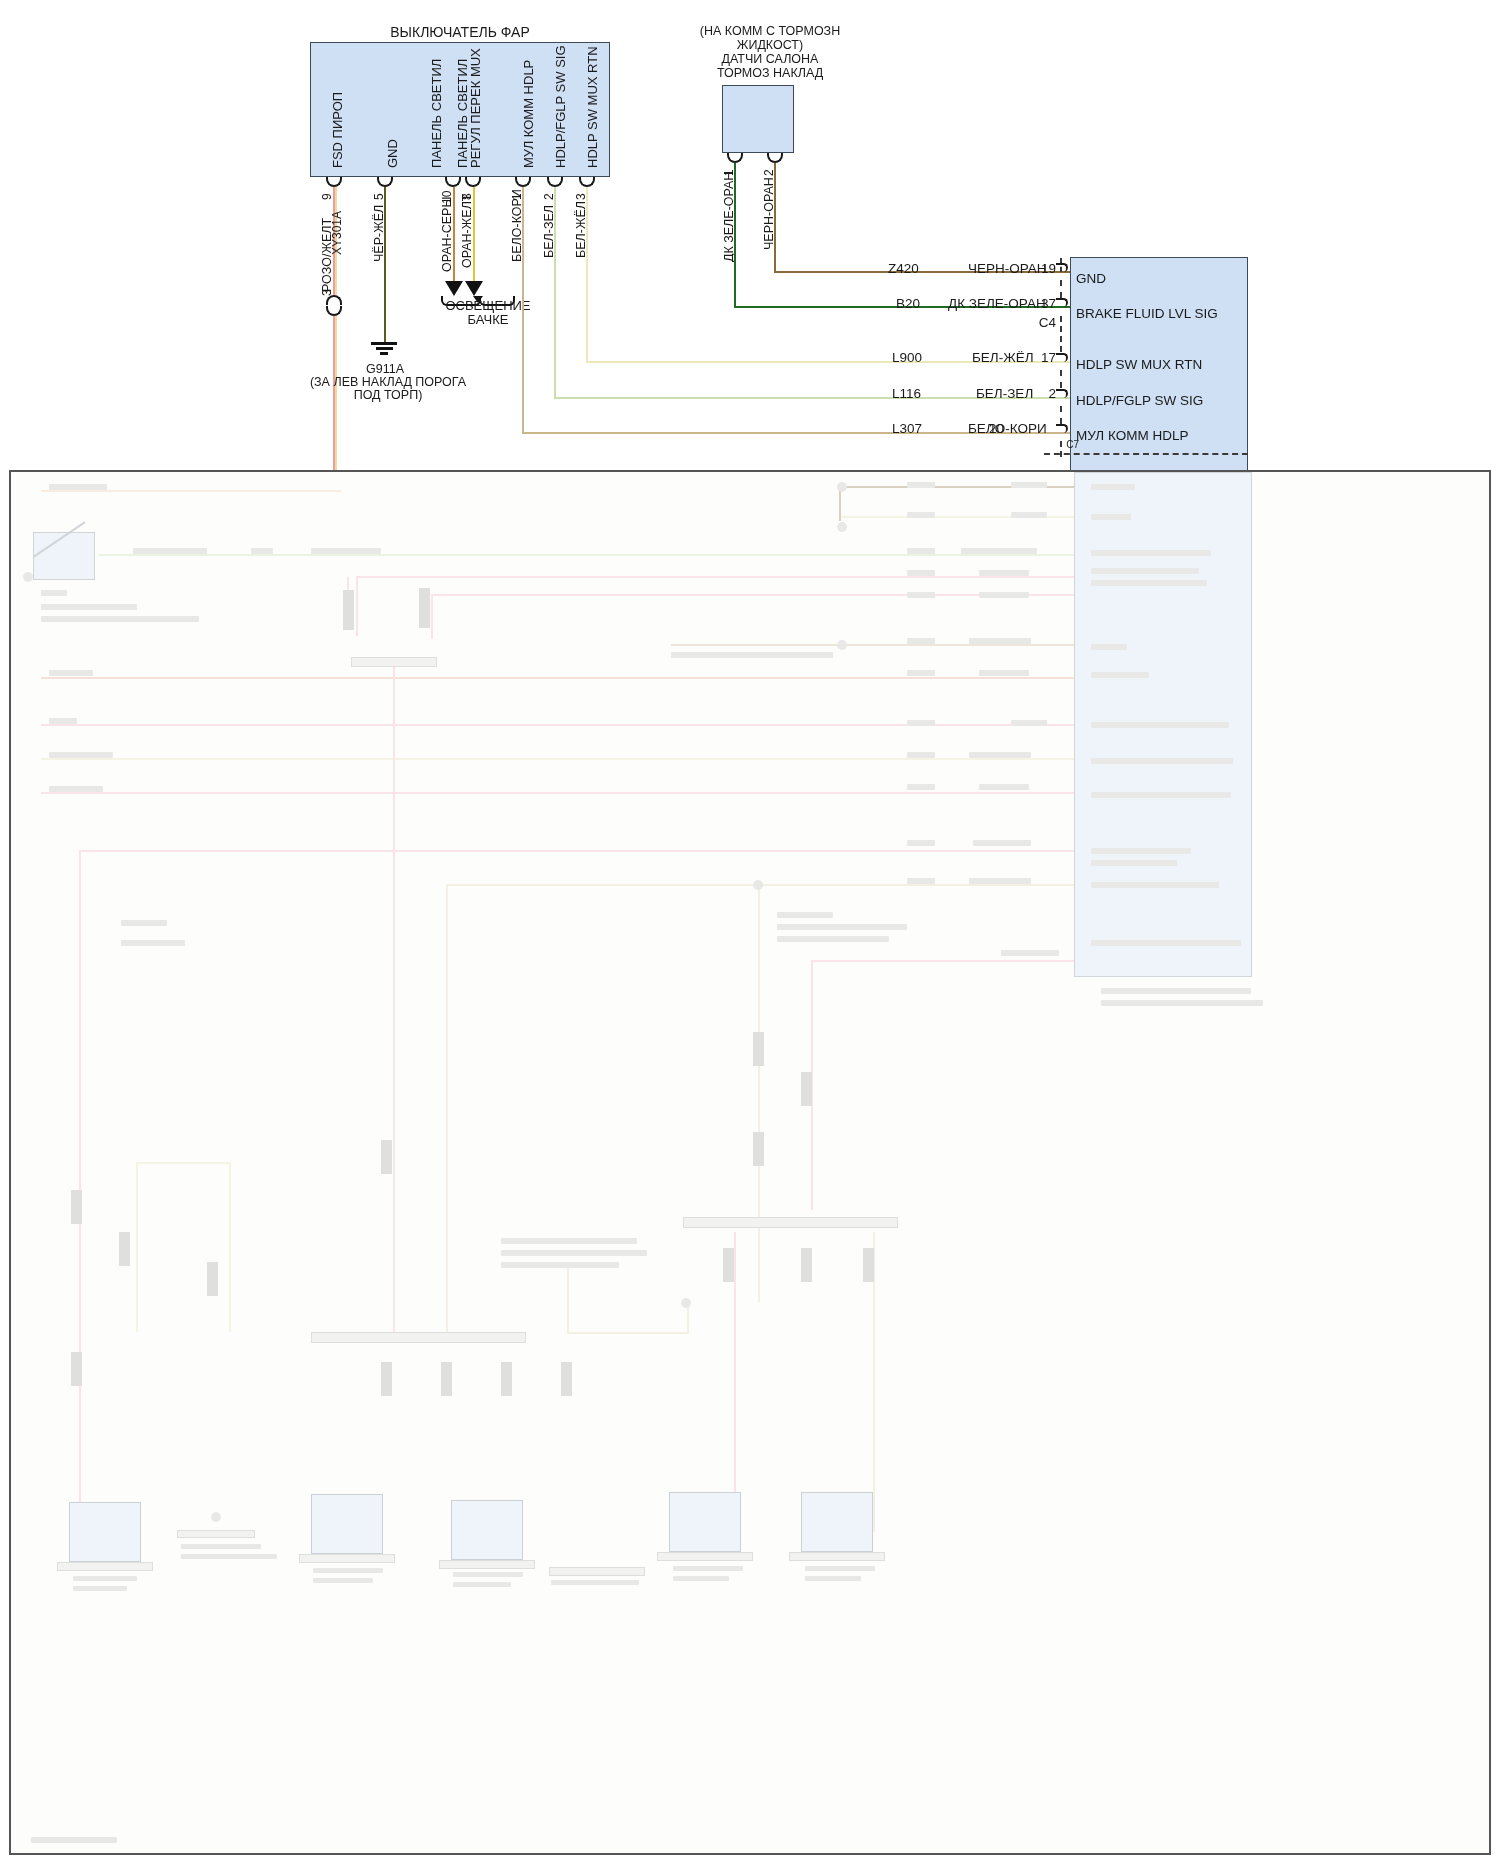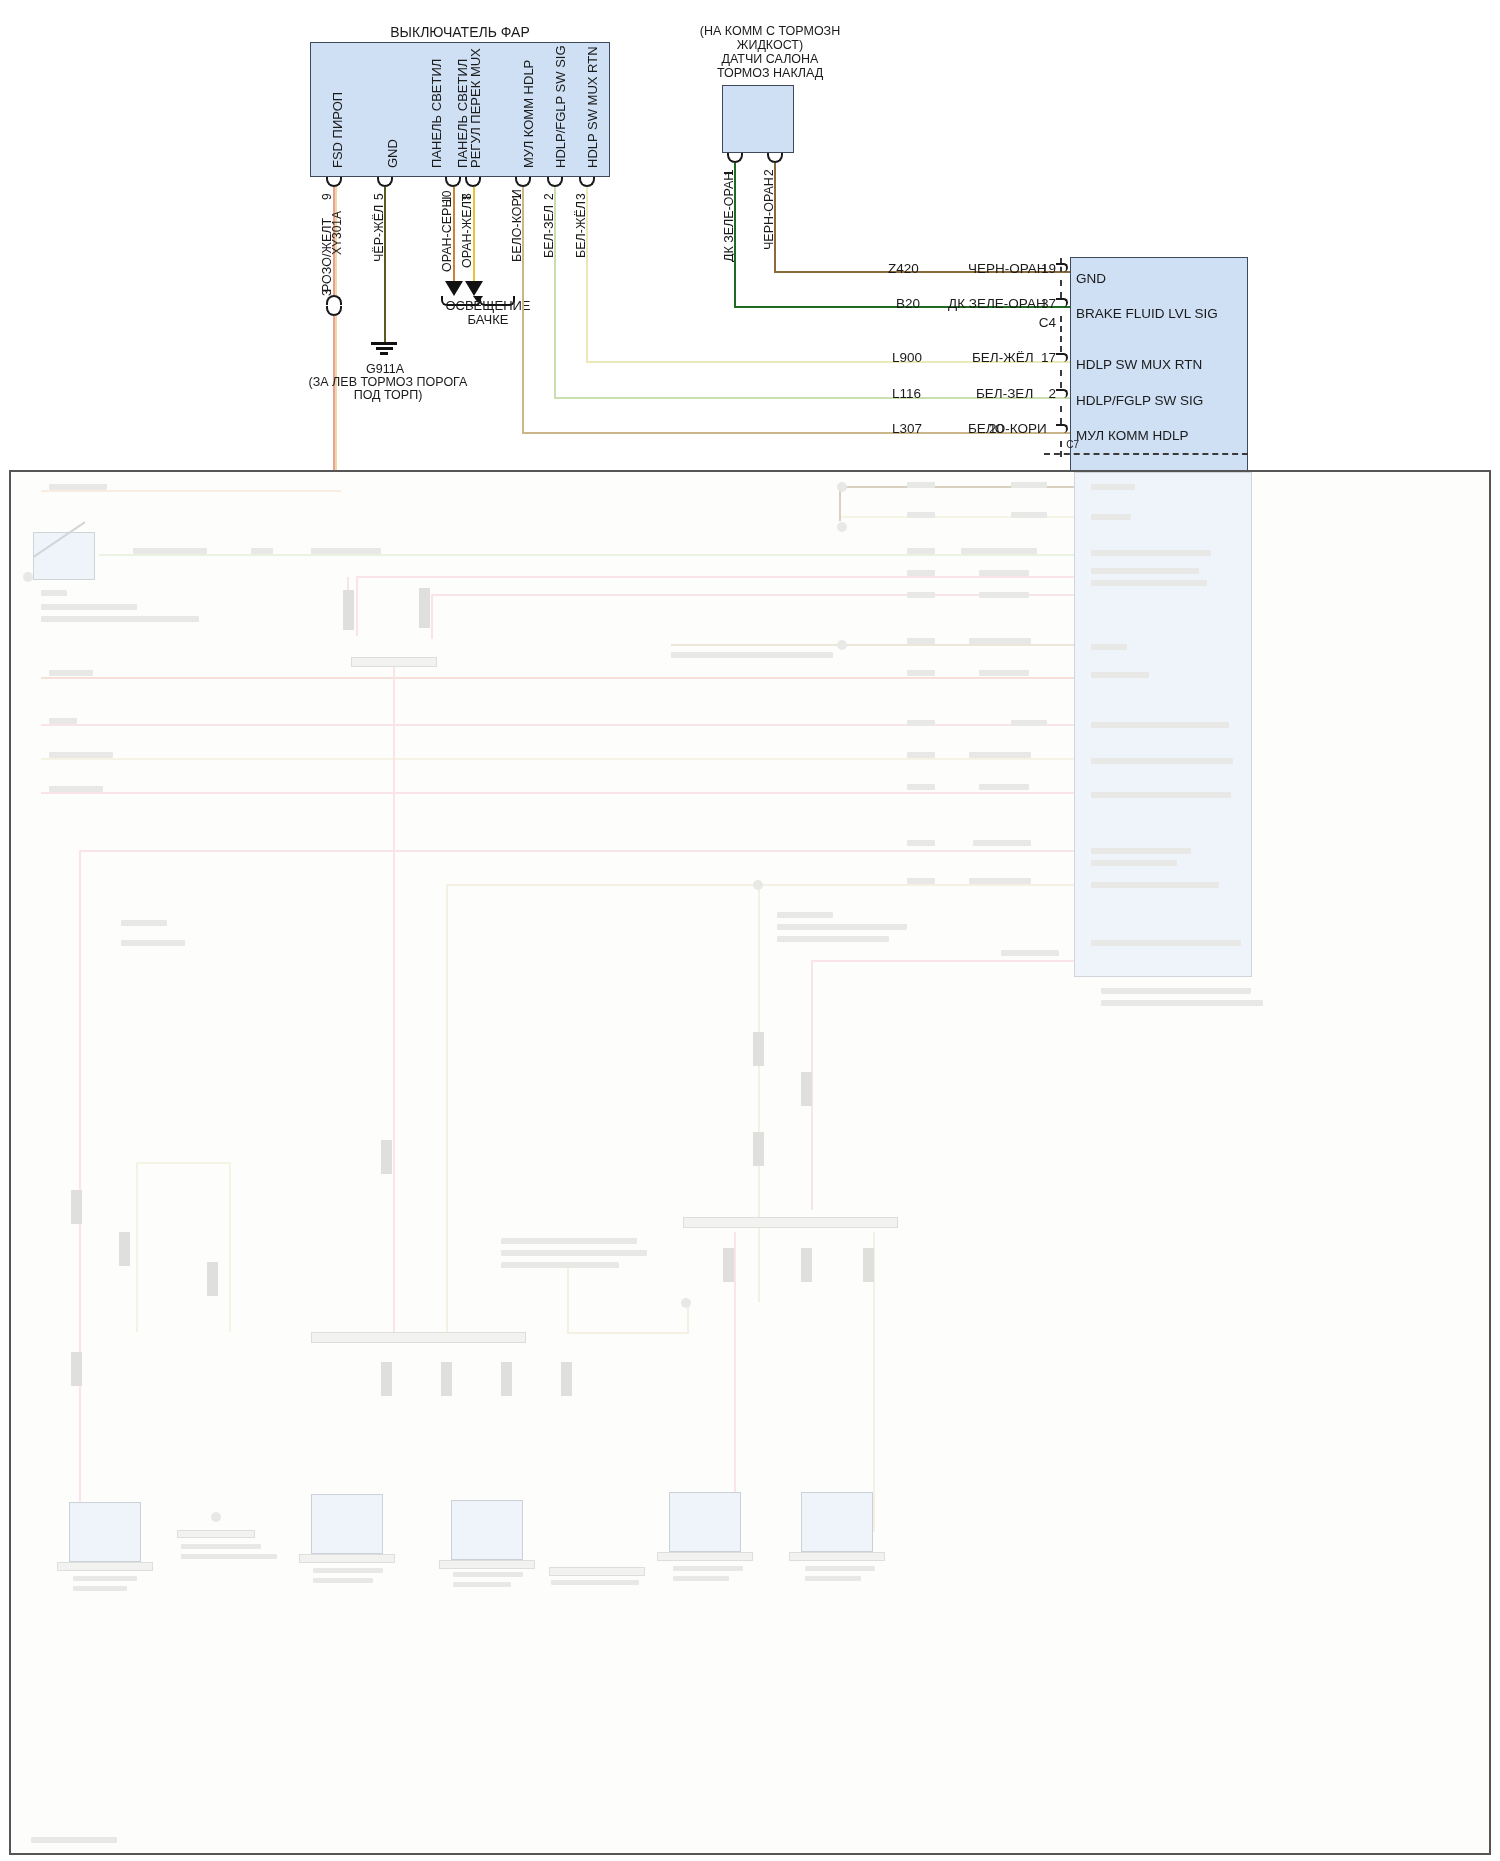--- a/index.html
+++ b/index.html
@@ -113,21 +113,21 @@
   <div class="vline w-pink" style="left:333px;top:316px;height:175px;"></div>
   <div class="vline w-pinkstripe" style="left:335px;top:316px;height:175px;"></div>
 
   <div class="vline w-dkolive" style="left:384px;top:187px;height:155px;"></div>
   <div class="gnd" style="left:371px;top:342px;">
     <i style="width:26px;height:3px;"></i>
     <i style="width:17px;height:3px;"></i>
     <i style="width:8px;height:3px;"></i>
   </div>
   <div class="lbl c" style="left:330px;top:362px;width:110px;font-size:12.5px;">G911A</div>
-  <div class="lbl c" style="left:308px;top:375px;width:160px;font-size:12.5px;">(ЗА ЛЕВ ТОРМОЗ ПОРОГА</div>
+  <div class="lbl c" style="left:308px;top:375px;width:160px;font-size:12.5px;">(ЗА ЛЕВ НАКЛАД ПОРОГА</div>
   <div class="lbl c" style="left:308px;top:388px;width:160px;font-size:12.5px;">ПОД ТОРП)</div>
 
   <div class="vline w-orange" style="left:453px;top:187px;height:96px;"></div>
   <div class="arrow-dn" style="left:445px;top:281px;"></div>
 
   <div class="vline w-orangeyel" style="left:473px;top:187px;height:96px;"></div>
   <div class="arrow-dn" style="left:465px;top:281px;"></div>
 
   <div class="brace" style="left:441px;top:296px;width:40px;"></div>
   <div class="brace" style="left:479px;top:296px;width:36px;"></div>

